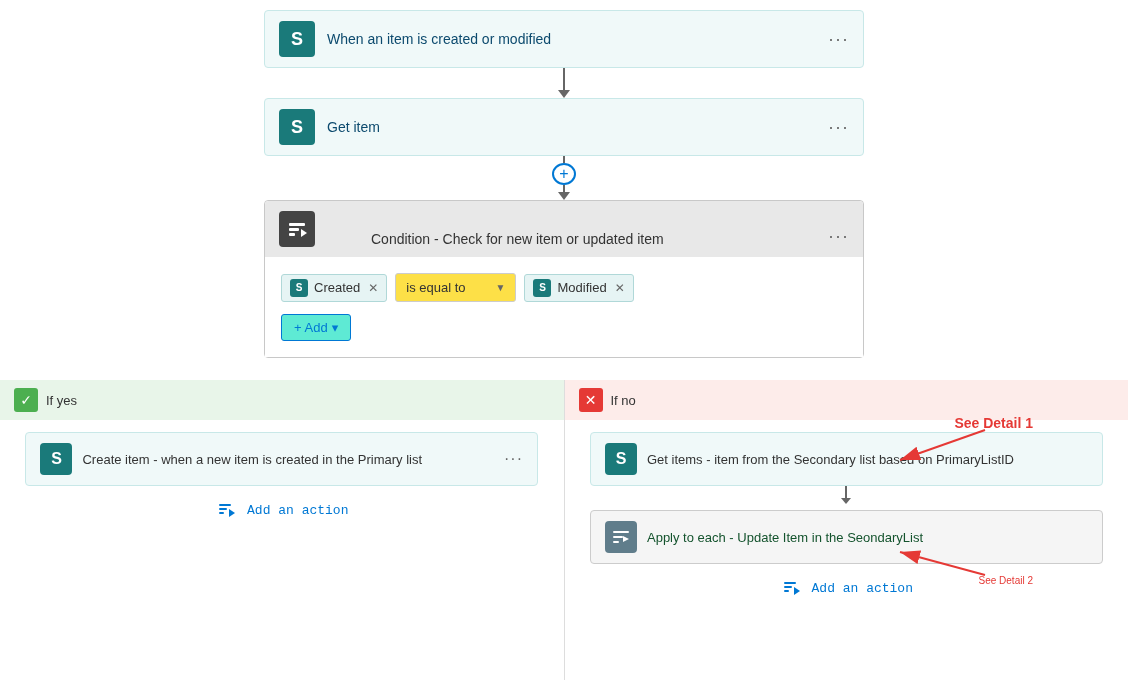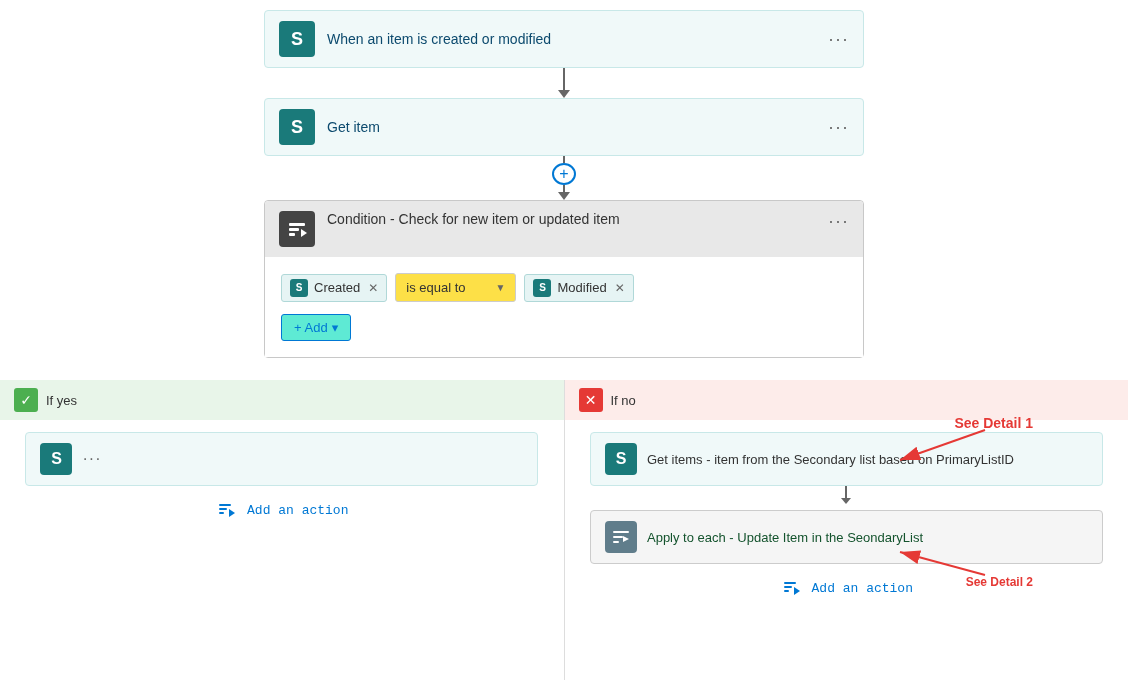--- a/index.html
+++ b/index.html
@@ -133,24 +133,25 @@
     
     .condition-block {
       width: 600px;
       border: 1px solid #c8c8c8;
       border-radius: 4px;
       background: #fff;
     }
 
     .condition-header {
       display: flex;
-      align-items: flex-start;
+      align-items: flex-end;
       background: #e8e8e8;
       padding: 10px 14px;
       border-radius: 4px 4px 0 0;
+      gap: 44px;
     }
 
     .condition-icon {
       width: 36px;
       height: 36px;
       background: #444;
       border-radius: 4px;
       display: flex;
       align-items: center;
       justify-content: center;
@@ -539,20 +540,21 @@
   <div class="bottom-section">
 
     <div class="branch branch-yes">
       <div class="branch-header">
         <div class="check-icon">✓</div>
         <span class="branch-label">If yes</span>
       </div>
       <div class="branch-content">
         <div class="action-step">
           <div class="step-icon">S</div>
+          <span class="step-title">Create item - when a new item is created in the Primary list</span>
           <span class="step-more">···</span>
         </div>
         <div class="add-action-row">
           <div class="add-action-icon">
             <svg width="20" height="20" viewBox="0 0 20 20" fill="#0078d4">
               <rect x="2" y="4" width="12" height="2" rx="1"></rect>
               <rect x="2" y="8" width="8" height="2" rx="1"></rect>
               <rect x="2" y="12" width="5" height="2" rx="1"></rect>
               <polygon points="12,9 18,13 12,17" fill="#0078d4"></polygon>
             </svg>
@@ -618,17 +620,17 @@
     </defs>
 
     <line x1="985" y1="430" x2="900" y2="460" stroke="#e53935" stroke-width="2" marker-end="url(#arrowhead1)"></line>
 
     <line x1="985" y1="575" x2="900" y2="552" stroke="#e53935" stroke-width="2" marker-end="url(#arrowhead2)"></line>
   </svg>
 
   <div class="annotation" style="top: 415px; right: 95px; color: #e53935; font-size: 14px; font-weight: bold;">
     <span>See Detail 1</span>
   </div>
-  <div class="annotation" style="top: 575px; right: 95px; color: #e53935; font-size: 12px; font-weight: bold;">
+  <div class="annotation" style="top: 575px; right: 95px; color: #e53935; font-size: 10px; font-weight: normal;">
     <span>See Detail 2</span>
   </div>
 
 </div>
 
 </body></html>

